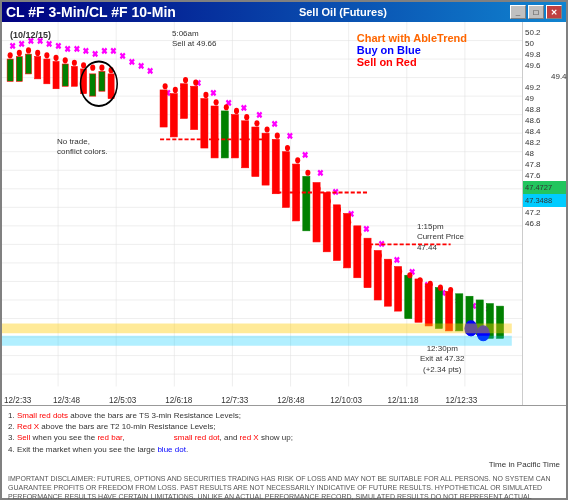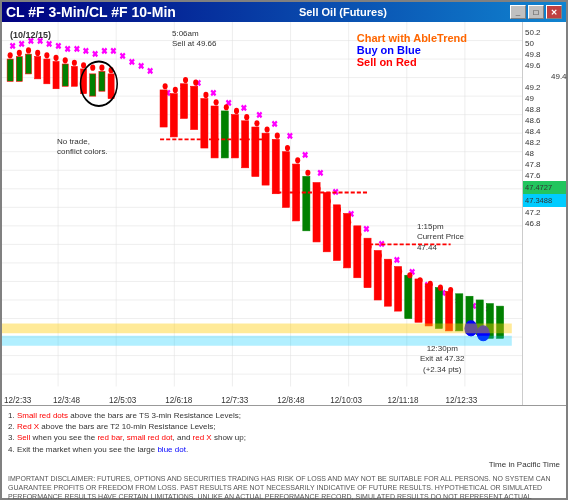--- a/index.html
+++ b/index.html
@@ -391,21 +391,21 @@
         <div style="padding:1px 2px;color:#333;">47.2</div>
         <div style="padding:1px 2px;color:#333;">46.8</div>
       </div>
     </div>
 
     <div class="bottom-panel">
       <div class="bottom-notes" style="display:flex;gap:8px;flex-wrap:wrap;">
         <div style="flex:1;min-width:240px;">
           <div>1. <span style="color:red;">Small red dots</span> above the bars are TS 3-min Resistance Levels;</div>
           <div>2. <span style="color:red;">Red X</span> above the bars are T2 10-min Resistance Levels;</div>
-          <div>3. <span style="color:red;">Sell</span> when you see the <span style="color:red;">red bar</span>, <span style="color:red;">small red dot</span>, and <span style="color:red;">red X</span> show up;</div>
+          <div>3. <span style="color:red;">Sell</span> when you see the <span style="color:red;">red bar</span>, <span style="color:red;margin-left:47px;">small red dot</span>, and <span style="color:red;">red X</span> show up;</div>
           <div>4. Exit the market when you see the large <span style="color:blue;">blue dot</span>.</div>
           <div style="margin-top:4px;text-align:right;">Time in Pacific Time</div>
         </div>
       </div>
       <div class="disclaimer" style="margin-top:4px;">IMPORTANT DISCLAIMER: FUTURES, OPTIONS AND SECURITIES TRADING HAS RISK OF LOSS AND MAY NOT BE SUITABLE FOR ALL PERSONS. NO SYSTEM CAN GUARANTEE PROFITS OR FREEDOM FROM LOSS. PAST RESULTS ARE NOT NECESSARILY INDICATIVE OF FUTURE RESULTS. HYPOTHETICAL OR SIMULATED PERFORMANCE RESULTS HAVE CERTAIN LIMITATIONS. UNLIKE AN ACTUAL PERFORMANCE RECORD, SIMULATED RESULTS DO NOT REPRESENT ACTUAL TRADING. ALSO SINCE THE TRADES HAVE NOT ACTUALLY BEEN EXECUTED, THE RESULTS MAY HAVE UNDER- OR OVER-COMPENSATED FOR THE IMPACT, IF ANY, OF CERTAIN MARKET FACTORS SUCH AS LACK OF LIQUIDITY. SIMULATED TRADING PROGRAMS IN GENERAL ARE ALSO SUBJECT TO THE FACT THAT THEY ARE DESIGNED WITH THE BENEFIT OF HINDSIGHT. NO REPRESENTATION IS BEING MADE THAT ANY ACCOUNT WILL OR IS LIKELY TO ACHIEVE PROFITS OR LOSSES SIMILAR TO THOSE SHOWN.</div>
     </div>
   </div>
 </div>
 
 </body></html>

